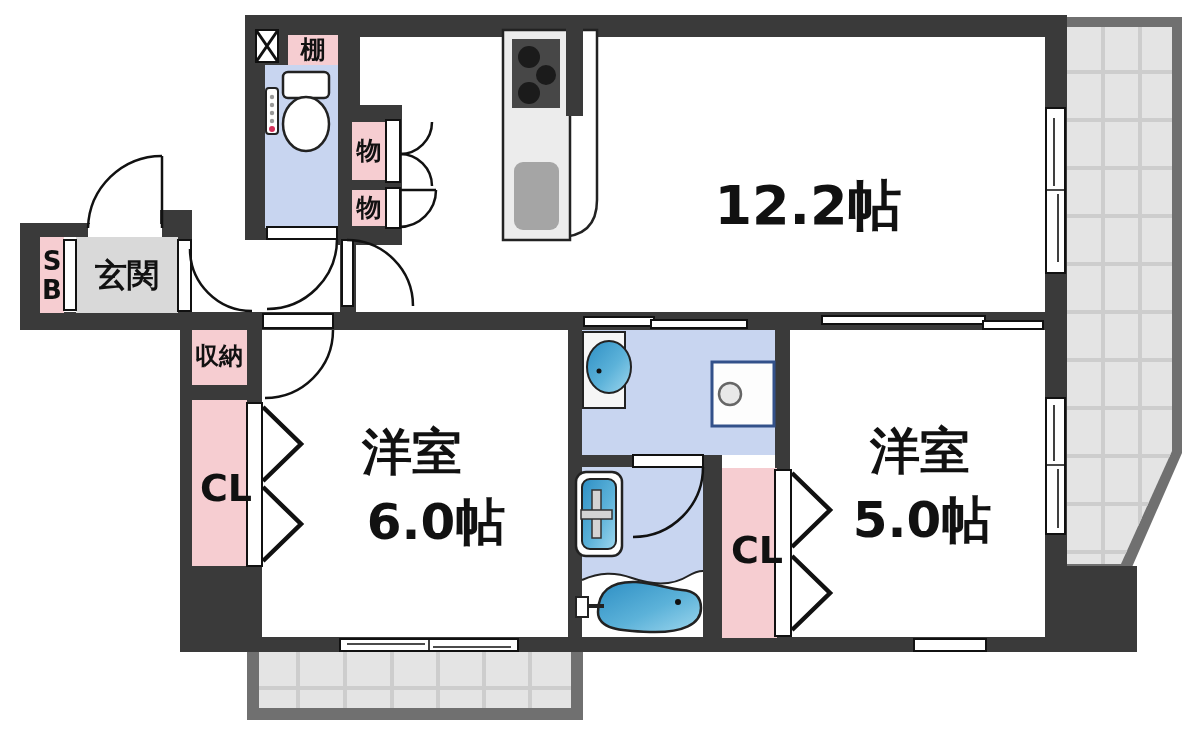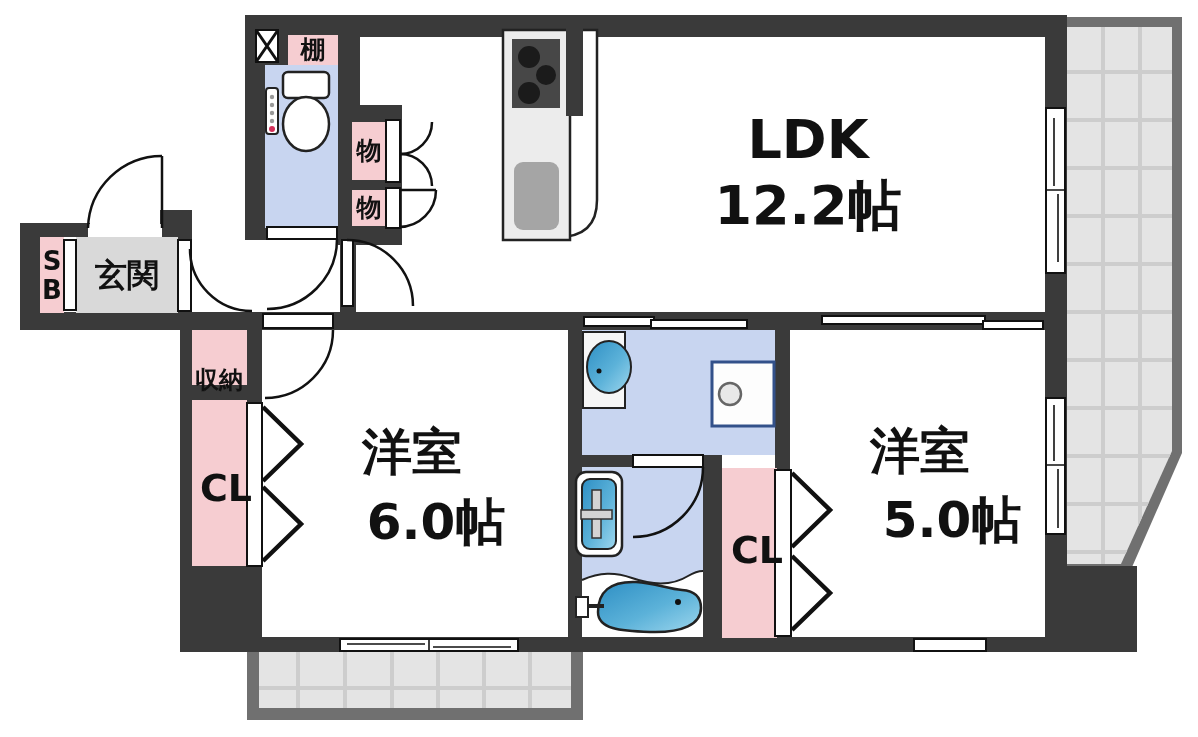--- a/index.html
+++ b/index.html
@@ -194,30 +194,29 @@
   </g>
 
   <g>
     <path class="chev" d="M263 407 L301 444 L263 481"></path>
     <path class="chev" d="M263 487 L301 524 L263 561"></path>
     <path class="chev" d="M792 473 L830 510 L792 547"></path>
     <path class="chev" d="M792 556 L830 593 L792 630"></path>
   </g>
 </svg>
 
-<div class="lbl f54" style="left:808px;top:140px;">LDK</div>
 <div class="lbl f54" style="left:808px;top:206px;text-align:center;">12.2帖</div>
 <div class="lbl f50" style="left:412px;top:452px;">洋室</div>
 <div class="lbl f50" style="left:436px;top:522px;">6.0帖</div>
 <div class="lbl f50" style="left:920px;top:451px;">洋室</div>
-<div class="lbl f50" style="left:952px;top:520px;">5.0帖</div>
+<div class="lbl f50" style="left:922px;top:520px;">5.0帖</div>
 <div class="lbl f32" style="left:127px;top:276px;">玄関</div>
 <div class="lbl f26" style="left:52px;top:276px;">
   <span>S</span><br>
   <span>B</span>
 </div>
 <div class="lbl f25" style="left:313px;top:50px;">棚</div>
 <div class="lbl f25" style="left:369px;top:151px;">物</div>
 <div class="lbl f25" style="left:369px;top:208px;">物</div>
-<div class="lbl f24" style="left:219px;top:357px;margin-top:24px;">収納</div>
+<div class="lbl f24" style="left:219px;top:357px;">収納</div>
 <div class="lbl f38" style="left:218px;top:489px;">CL</div>
 <div class="lbl f38" style="left:749px;top:551px;">CL</div>
 </div>
 
 </body></html>

